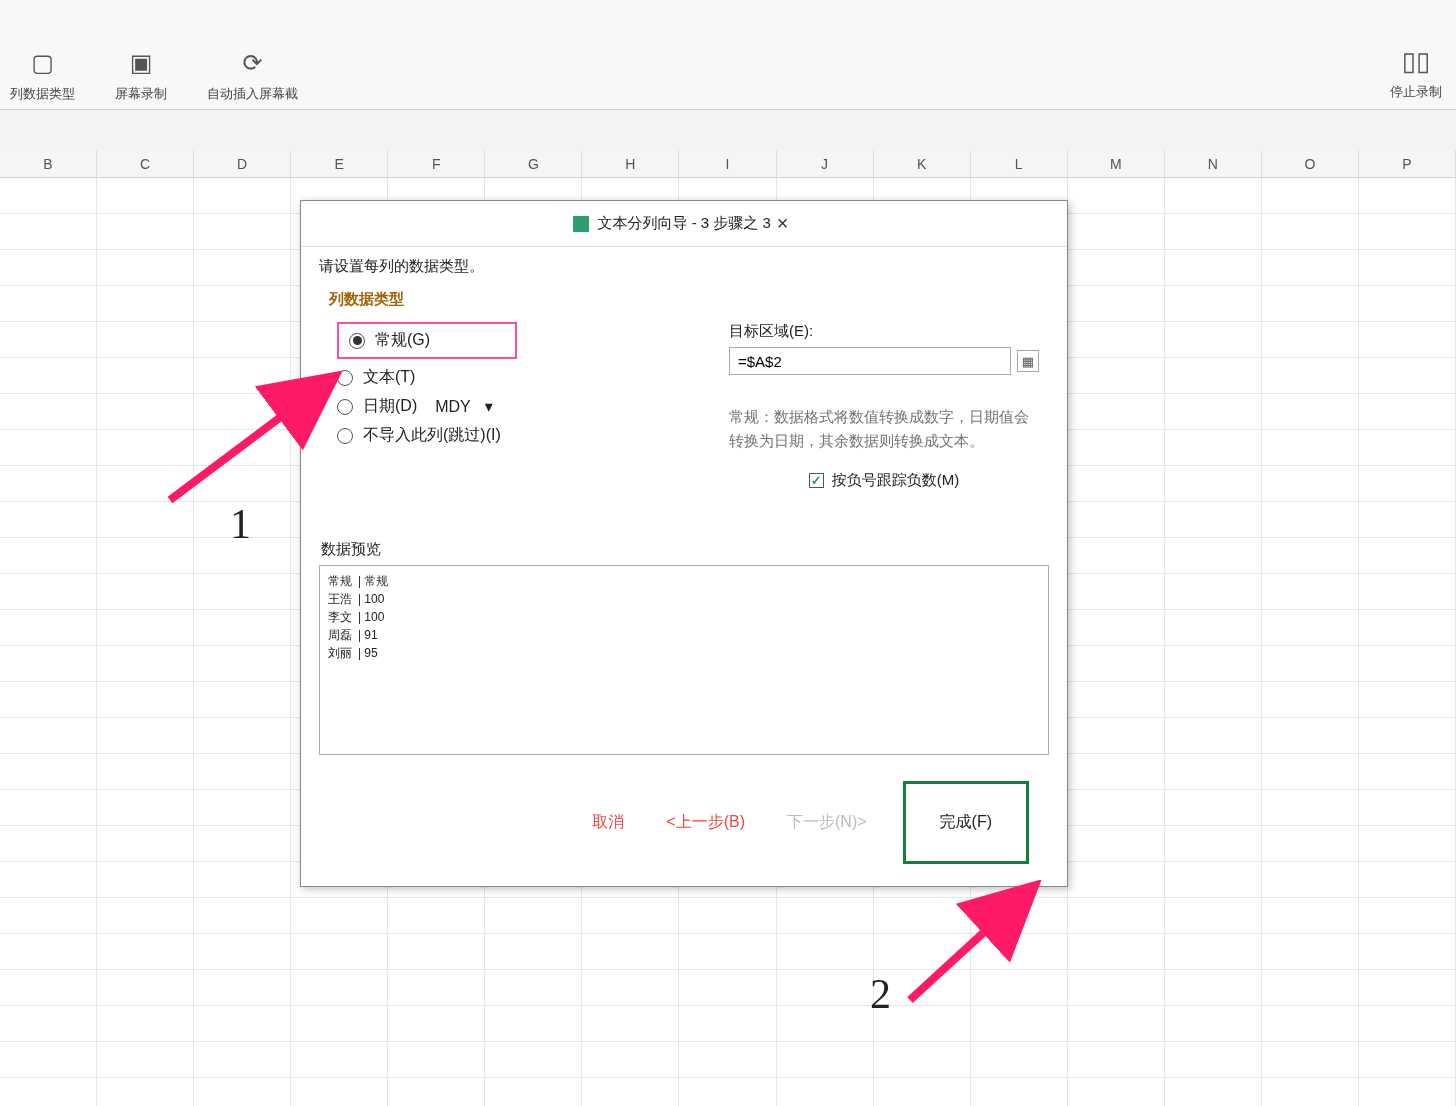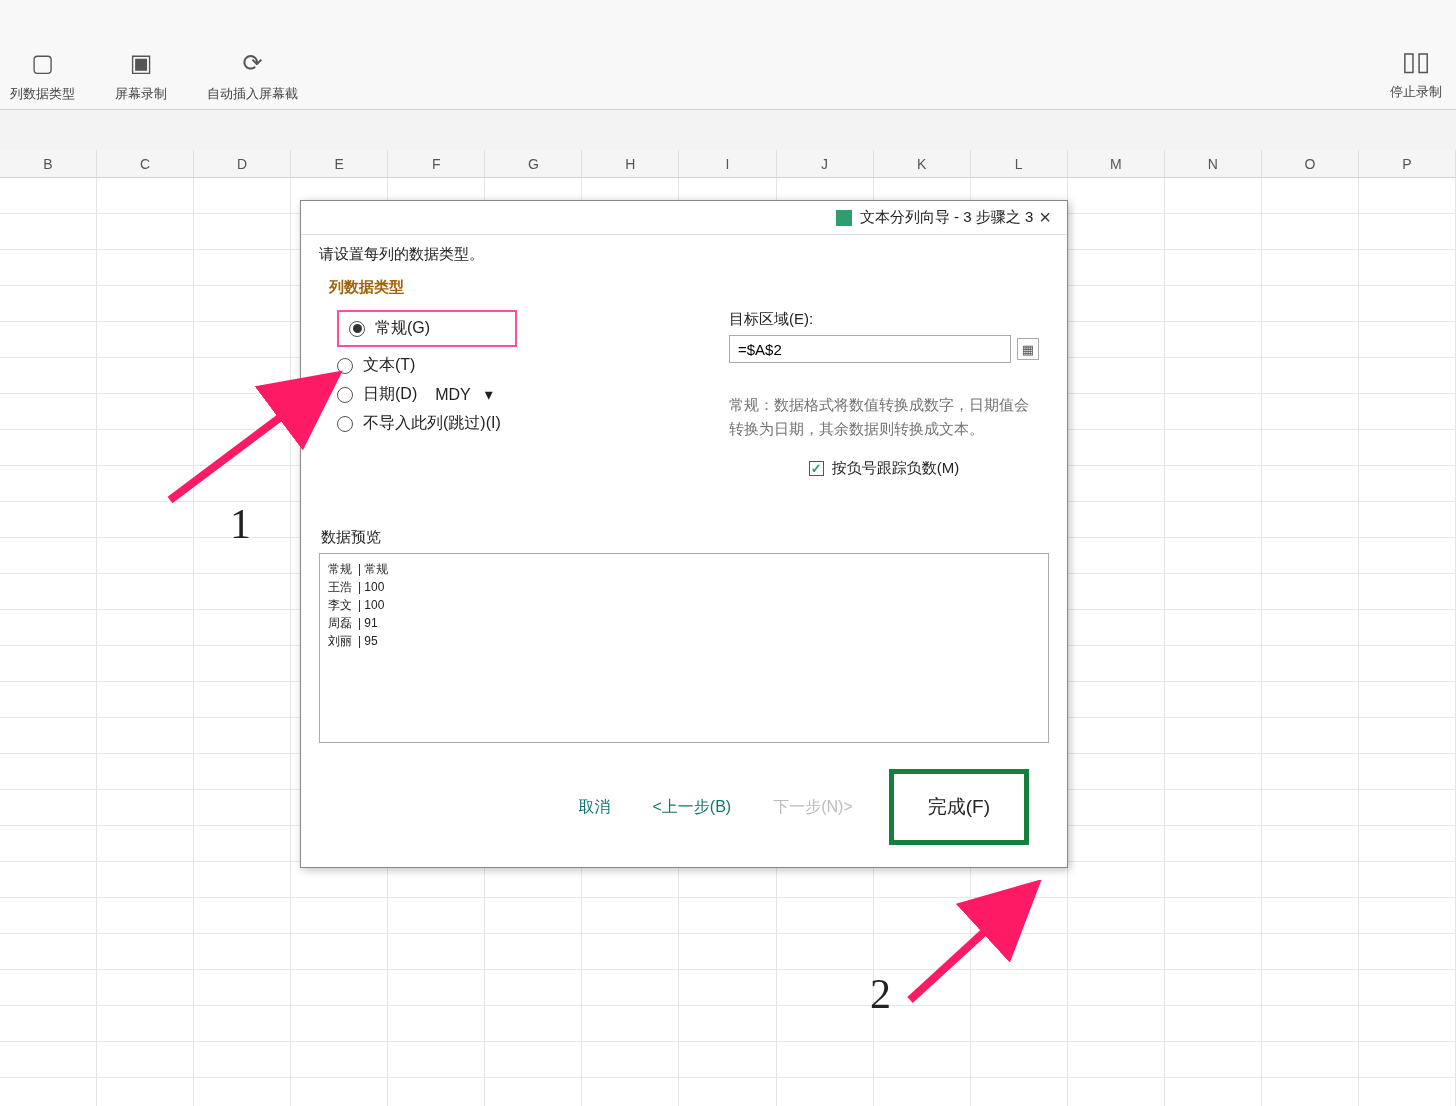--- a/index.html
+++ b/index.html
@@ -54,22 +54,22 @@
     top: 200px;
     left: 300px;
     width: 768px;
     background: #fff;
     border: 1px solid #888;
     box-shadow: 2px 2px 8px rgba(0,0,0,.25);
     font-size: 15px;
     color: #222;
   }
   .dlg-title {
-    display:flex; align-items:center; justify-content:flex-end;
-    height: 34px;
+    display:flex; align-items:center; justify-content:center;
+    height: 46px;
     padding: 0 10px;
     border-bottom: 1px solid #ddd;
   }
   .dlg-title-left { display:flex; align-items:center; gap:8px;}
   .dlg-logo { width:16px; height:16px; background:#2e9e6f; }
   .dlg-close { font-size:20px; cursor:pointer; color:#333; padding:0 6px;}
   .dlg-body { padding: 10px 18px 0 18px; }
   .dlg-hint { margin-bottom: 8px; font-size:15px;}
   .dlg-cols { display:flex; gap: 110px; }
   .col-left { width: 300px; }
@@ -94,24 +94,24 @@
   .preview-box{
     border:1px solid #aaa; height:190px; padding:6px 8px; font-family: monospace; font-size:12px; overflow:auto;
     line-height:1.5;
   }
   .preview-box .hdr{color:#333;}
   .preview-box .sep{ border-left:1px solid #333; display:inline-block; height:1em; vertical-align:middle; margin:0 4px;}
   .dlg-btns{
     display:flex; justify-content:flex-end; gap:30px; padding: 26px 20px 22px 0;
     align-items:center;
   }
-  .linkbtn{ color:#0f766e; cursor:pointer; font-size:16px; padding:4px 6px;}
+  .linkbtn{ color:#ef4444; cursor:pointer; font-size:16px; padding:4px 6px;}
   .linkbtn.disabled{ color:#bbb; cursor:default;}
   .finish-btn{
-    border:5px solid #15803d; padding:20px 34px; font-size:19px; background:#fff; cursor:pointer;
+    border:3px solid #15803d; padding:28px 34px; font-size:16px; background:#fff; cursor:pointer;
   }
   
   .arrow {
     position:absolute; pointer-events:none;
   }
   .num-label{
     position:absolute; font-family: "Times New Roman", serif; font-size:42px; color:#222; pointer-events:none;
   }
 </style>
 </head>

